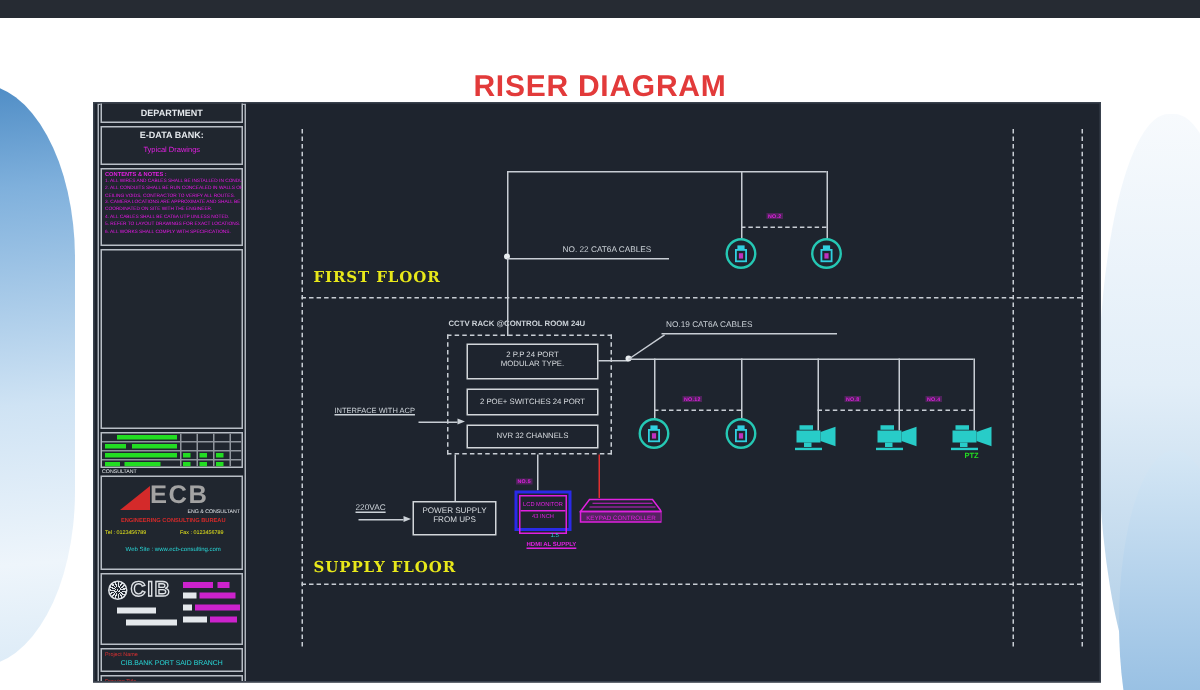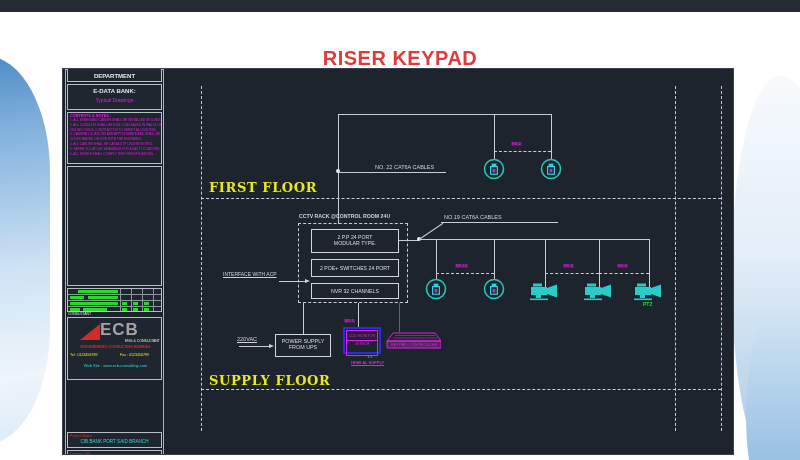--- a/index.html
+++ b/index.html
@@ -21,21 +21,21 @@
       border:1px solid #39414d;}
   .cad{color:#ccd2d8;line-height:1.15;white-space:nowrap;}
   .lh{border-top:1px solid #c8cdd4;height:0;}
   .lv{border-left:1px solid #c8cdd4;width:0;}
   .dh{border-top:1px dashed #c8cdd4;height:0;}
   .dv{border-left:1px dashed #c8cdd4;width:0;}
   .dot{width:4px;height:4px;border-radius:50%;background:#e8ecef;}
   .wbox{border:1px solid #d2d6da;background:#1e242e;text-align:center;color:#d8dce0;}
   .tag{color:#e020e0;font-size:3.5px;font-weight:bold;letter-spacing:.2px;background:rgba(224,32,224,.25);
       padding:0 1px;}
-  .yellow-floor{color:#e8e81a;font-family:"DejaVu Serif",serif;font-weight:bold;font-size:13px;
+  .yellow-floor{color:#e8e81a;font-family:"DejaVu Serif",serif;font-weight:bold;font-size:10px;
       letter-spacing:.6px;}
   .arrow-r{width:0;height:0;border-top:2.5px solid transparent;border-bottom:2.5px solid transparent;
       border-left:5px solid #ccd2d8;}
   
   .sidebar{left:2px;top:0;width:99px;height:387px;border:1px solid #aeb4bc;background:#1c222b;}
   .tb-box{position:absolute;left:1px;width:95px;border:1px solid #b8bec6;background:#20262f;
       box-sizing:border-box;overflow:hidden;}
   .tb-white{color:#e4e8ec;}
   .magenta{color:#e020e0;}
   .cyanv{color:#28d8d8;}
@@ -47,21 +47,21 @@
   .cline{position:absolute;top:0;height:100%;border-left:1px solid #8f959d;width:0;}
   .bar{position:absolute;height:3.5px;}
 </style>
 </head>
 <body>
 
 <div class="abs topbar"></div>
 <div class="abs petal-left"></div>
 <div class="abs petal-right1"></div>
 <div class="abs petal-right2"></div>
-<div class="abs slide-title">RISER KEYPAD</div>
+<div class="abs slide-title">RISER DIAGRAM</div>
 
 <div class="abs panel">
 
   <div class="abs sidebar">
 
     <div class="tb-box" style="top:-4px;height:16px;">
       <div class="tb-white" style="font-size:6px;font-weight:bold;text-align:center;margin-top:6px;">DEPARTMENT</div>
     </div>
 
     <div class="tb-box" style="top:14px;height:26px;">
@@ -111,20 +111,37 @@
       <div class="abs" style="left:12px;top:6px;width:20px;height:16px;background:#d42a2a;
            clip-path:polygon(0 100%,100% 0,100% 100%);"></div>
       <div class="abs" style="left:32px;top:2px;font-size:17px;font-weight:bold;color:#a3a3a3;letter-spacing:1px;">ECB</div>
       <div class="abs tb-white" style="left:30px;top:21px;width:62px;font-size:3.5px;text-align:right;">ENG &amp; CONSULTANT</div>
       <div class="abs" style="left:0;top:27px;width:95px;font-size:3.8px;font-weight:bold;color:#d42a2a;">ENGINEERING CONSULTING BUREAU</div>
       <div class="abs" style="left:2px;top:35px;font-size:3.6px;color:#e8e81a;">Tel : 0123456789</div>
       <div class="abs" style="left:52px;top:35px;font-size:3.6px;color:#e8e81a;">Fax : 0123456789</div>
       <div class="abs" style="left:0;top:45px;width:95px;font-size:4px;color:#28d8d8;">Web Site : www.ecb-consulting.com</div>
     </div>
 
+    <div class="tb-box" style="top:312px;height:48px;">
+      <div class="abs" style="left:4px;top:4px;width:13px;height:13px;border-radius:50%;
+           border:1.5px solid #dde1e5;background:
+           repeating-conic-gradient(#dde1e5 0 12deg, #20262f 12deg 24deg);"></div>
+      <div class="abs" style="left:19px;top:1px;font-size:14px;font-weight:bold;color:transparent;
+           -webkit-text-stroke:0.9px #dde1e5;letter-spacing:1px;">CIB</div>
+      <div class="bar" style="left:54px;top:5px;width:20px;background:#cc22cc;"></div>
+      <div class="bar" style="left:77px;top:5px;width:8px;background:#cc22cc;"></div>
+      <div class="bar" style="left:54px;top:12px;width:9px;background:#e4e8ec;"></div>
+      <div class="bar" style="left:65px;top:12px;width:24px;background:#cc22cc;"></div>
+      <div class="bar" style="left:10px;top:22px;width:26px;background:#e4e8ec;"></div>
+      <div class="bar" style="left:54px;top:20px;width:6px;background:#e4e8ec;"></div>
+      <div class="bar" style="left:62px;top:20px;width:30px;background:#cc22cc;"></div>
+      <div class="bar" style="left:16px;top:30px;width:34px;background:#e4e8ec;"></div>
+      <div class="bar" style="left:54px;top:28px;width:16px;background:#e4e8ec;"></div>
+      <div class="bar" style="left:72px;top:28px;width:18px;background:#cc22cc;"></div>
+    </div>
 
     <div class="tb-box" style="top:362px;height:16px;">
       <div class="redlbl" style="margin:1px 0 0 2px;">Project Name</div>
       <div class="cyanv" style="font-size:4.6px;text-align:center;margin-top:1px;">CIB.BANK PORT SAID BRANCH</div>
     </div>
 
     <div class="tb-box" style="top:380px;height:16px;">
       <div class="redlbl" style="margin:1px 0 0 2px;">Drawing Title</div>
 
     </div>

